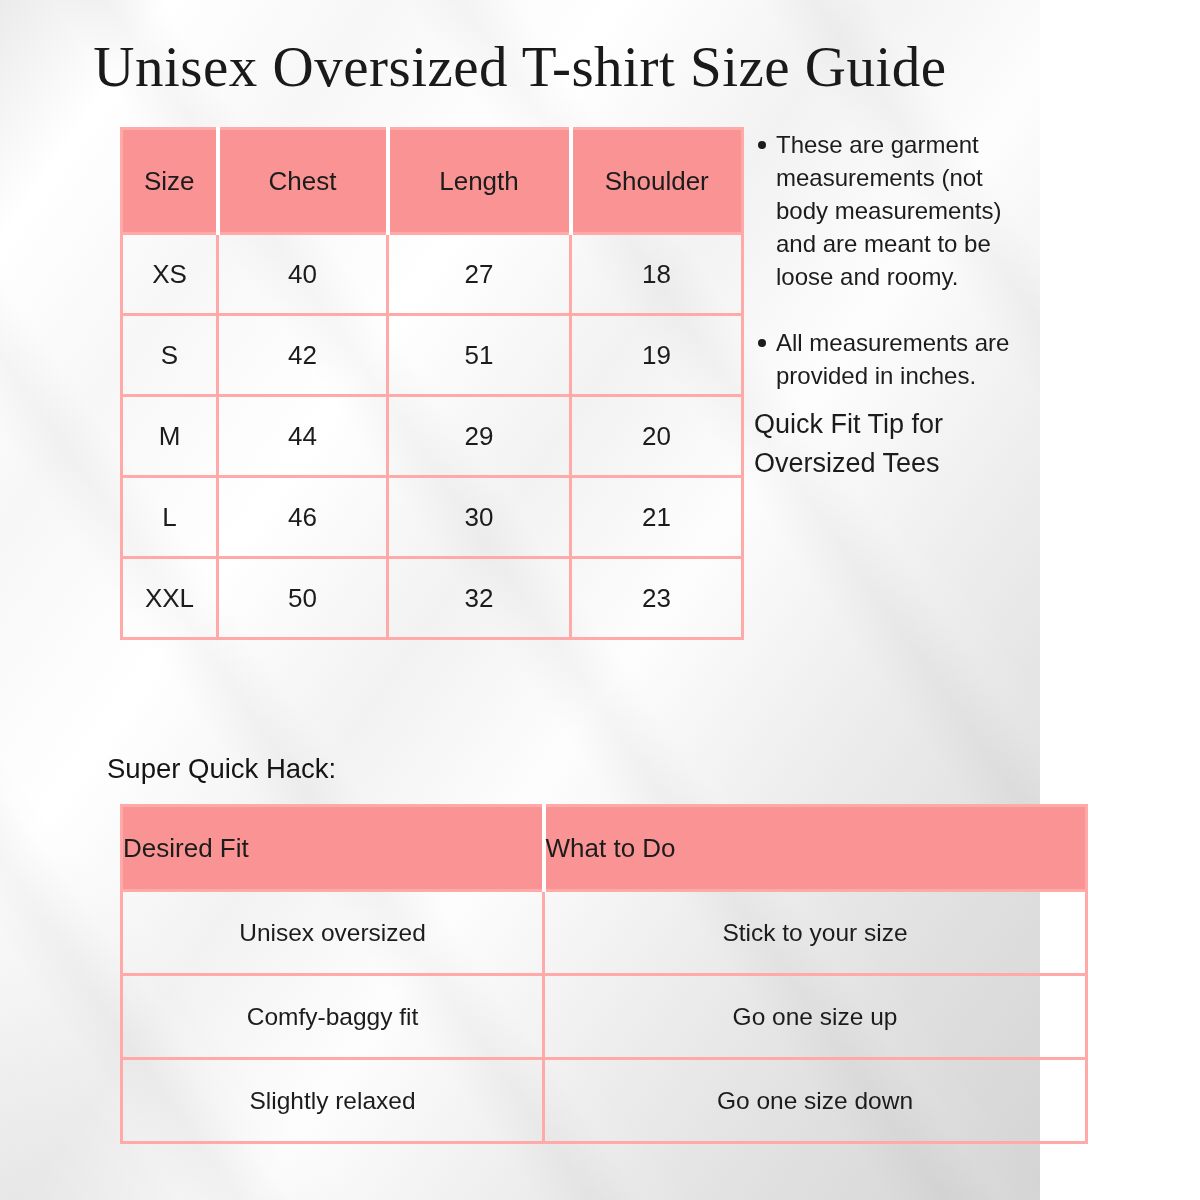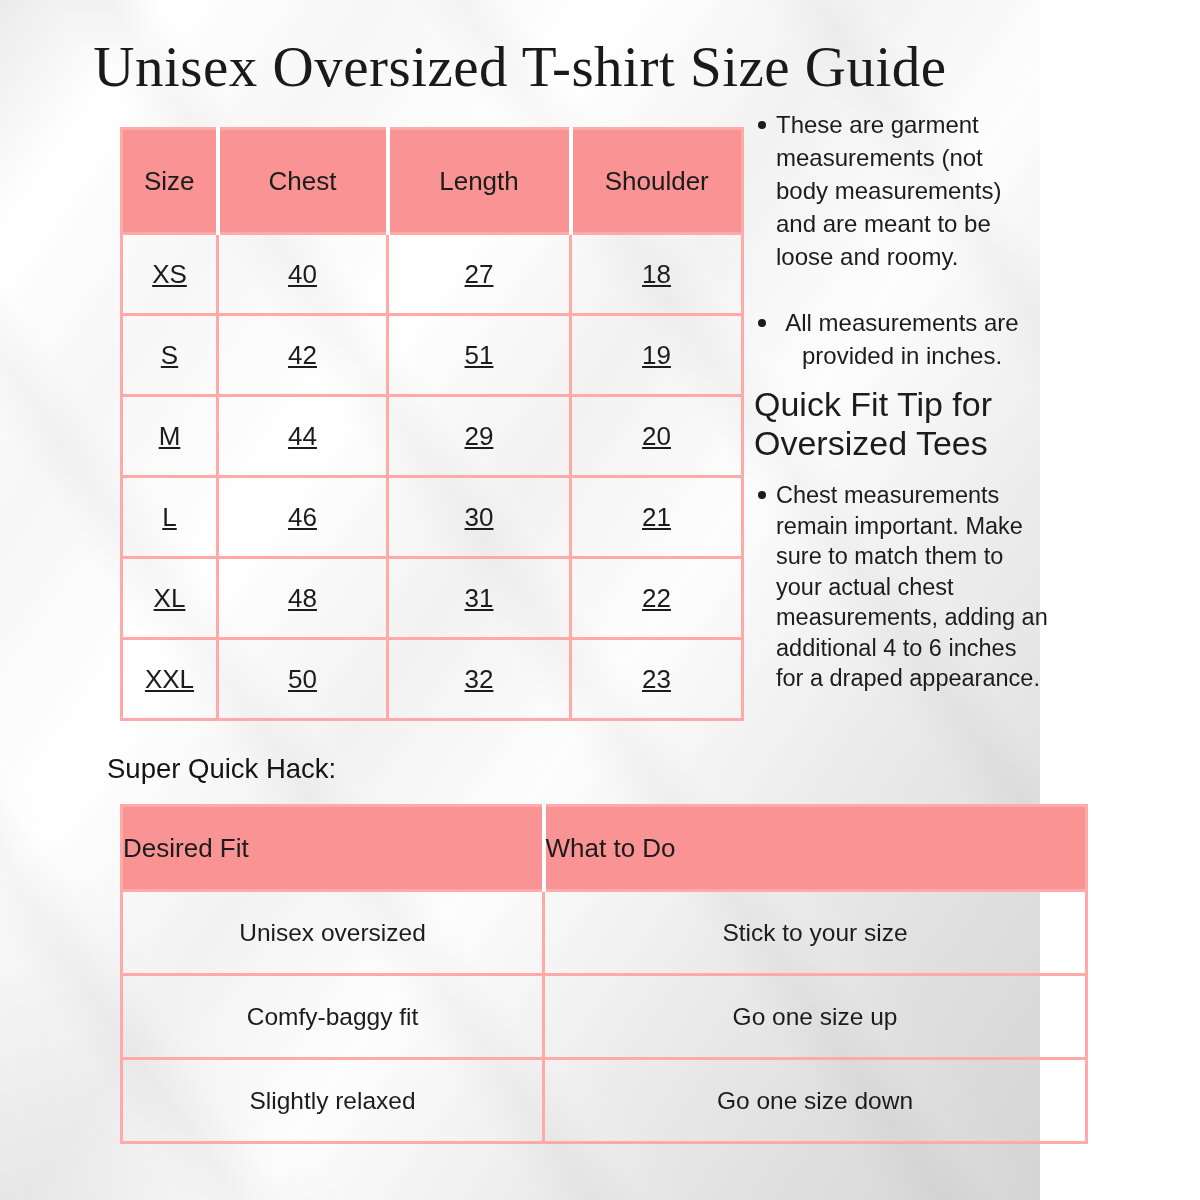--- a/index.html
+++ b/index.html
@@ -49,21 +49,21 @@
     left: 120px; top: 127px;
     width: 621px;
     border: 3px solid var(--border-pink);
     padding-left: 12px;
   }
   .size-table col.c0 { width: 96px; }
   .size-table col.c1 { width: 170px; }
   .size-table col.c2 { width: 183px; }
   .size-table col.c3 { width: 172px; }
   .size-table thead tr { height: 105px; }
-  .size-table tbody tr { height: 81px; text-decoration: underline; }
+  .size-table tbody tr { height: 81px; }
   .size-table th {
     background: var(--header-pink);
     border-right: 4px solid #ffffff;
     border-bottom: 3px solid var(--border-pink);
     font-weight: 400;
     font-size: 26px;
     text-align: center;
     vertical-align: middle;
   }
   .size-table th:last-child { border-right: 3px solid var(--border-pink); }
@@ -71,43 +71,43 @@
     border: 3px solid var(--border-pink);
     background: transparent;
     font-size: 26px;
     text-align: center;
     vertical-align: middle;
   }
 
   
   .notes {
     position: absolute;
-    left: 754px; top: 108px;
+    left: 754px; top: 128px;
     width: 340px;
   }
   .note-list { list-style: none; }
   .note-item {
     display: flex;
     font-size: 24px;
     line-height: 33px;
   }
   .note-item::before {
     content: "";
     flex: 0 0 auto;
     width: 8px; height: 8px;
     border-radius: 50%;
     background: #1c1c1c;
     margin: 13px 10px 0 4px;
   }
-  .note-item + .note-item { margin-top: 33px; text-align: center; }
+  .note-item + .note-item { margin-top: 33px; }
   .note-item .note-text { width: 252px; }
 
   .tip-heading {
     margin: 13px 0 0 0;
-    font-size: 34px;
+    font-size: 27px;
     line-height: 39px;
     font-weight: 400;
     width: 260px;
   }
   .tip-list { list-style: none; margin-top: 17px; }
   .tip-list .note-item {
     font-size: 23.5px;
     line-height: 30.5px;
   }
   .tip-list .note-item::before { margin-top: 11px; }
@@ -192,51 +192,40 @@
         <td>M</td>
         <td>44</td>
         <td>29</td>
         <td>20</td>
       </tr>
       <tr>
         <td>L</td>
         <td>46</td>
         <td>30</td>
         <td>21</td>
-      </tr>
-      <tr>
-        <td>XL</td>
-        <td>48</td>
-        <td>31</td>
-        <td>22</td>
       </tr>
       <tr>
         <td>XXL</td>
         <td>50</td>
         <td>32</td>
         <td>23</td>
       </tr>
     </tbody>
   </table>
 
   <div class="notes">
     <ul class="note-list">
       <li class="note-item">
         <span class="note-text">These are garment measurements (not body measurements) and are meant to be loose and roomy.</span>
       </li>
       <li class="note-item">
         <span class="note-text">All measurements are provided in inches.</span>
       </li>
     </ul>
     <h2 class="tip-heading">Quick Fit Tip for Oversized Tees</h2>
-    <ul class="note-list tip-list">
-      <li class="note-item">
-        <span class="note-text">Chest measurements remain important. Make sure to match them to your actual chest measurements, adding an additional 4 to 6 inches for a draped appearance.</span>
-      </li>
-    </ul>
   </div>
 
   <h2 class="hack-heading">Super Quick Hack:</h2>
 
   <table class="hack-table">
     <colgroup>
         <col class="c0">
         <col class="c1">
       </colgroup>
     <thead>

